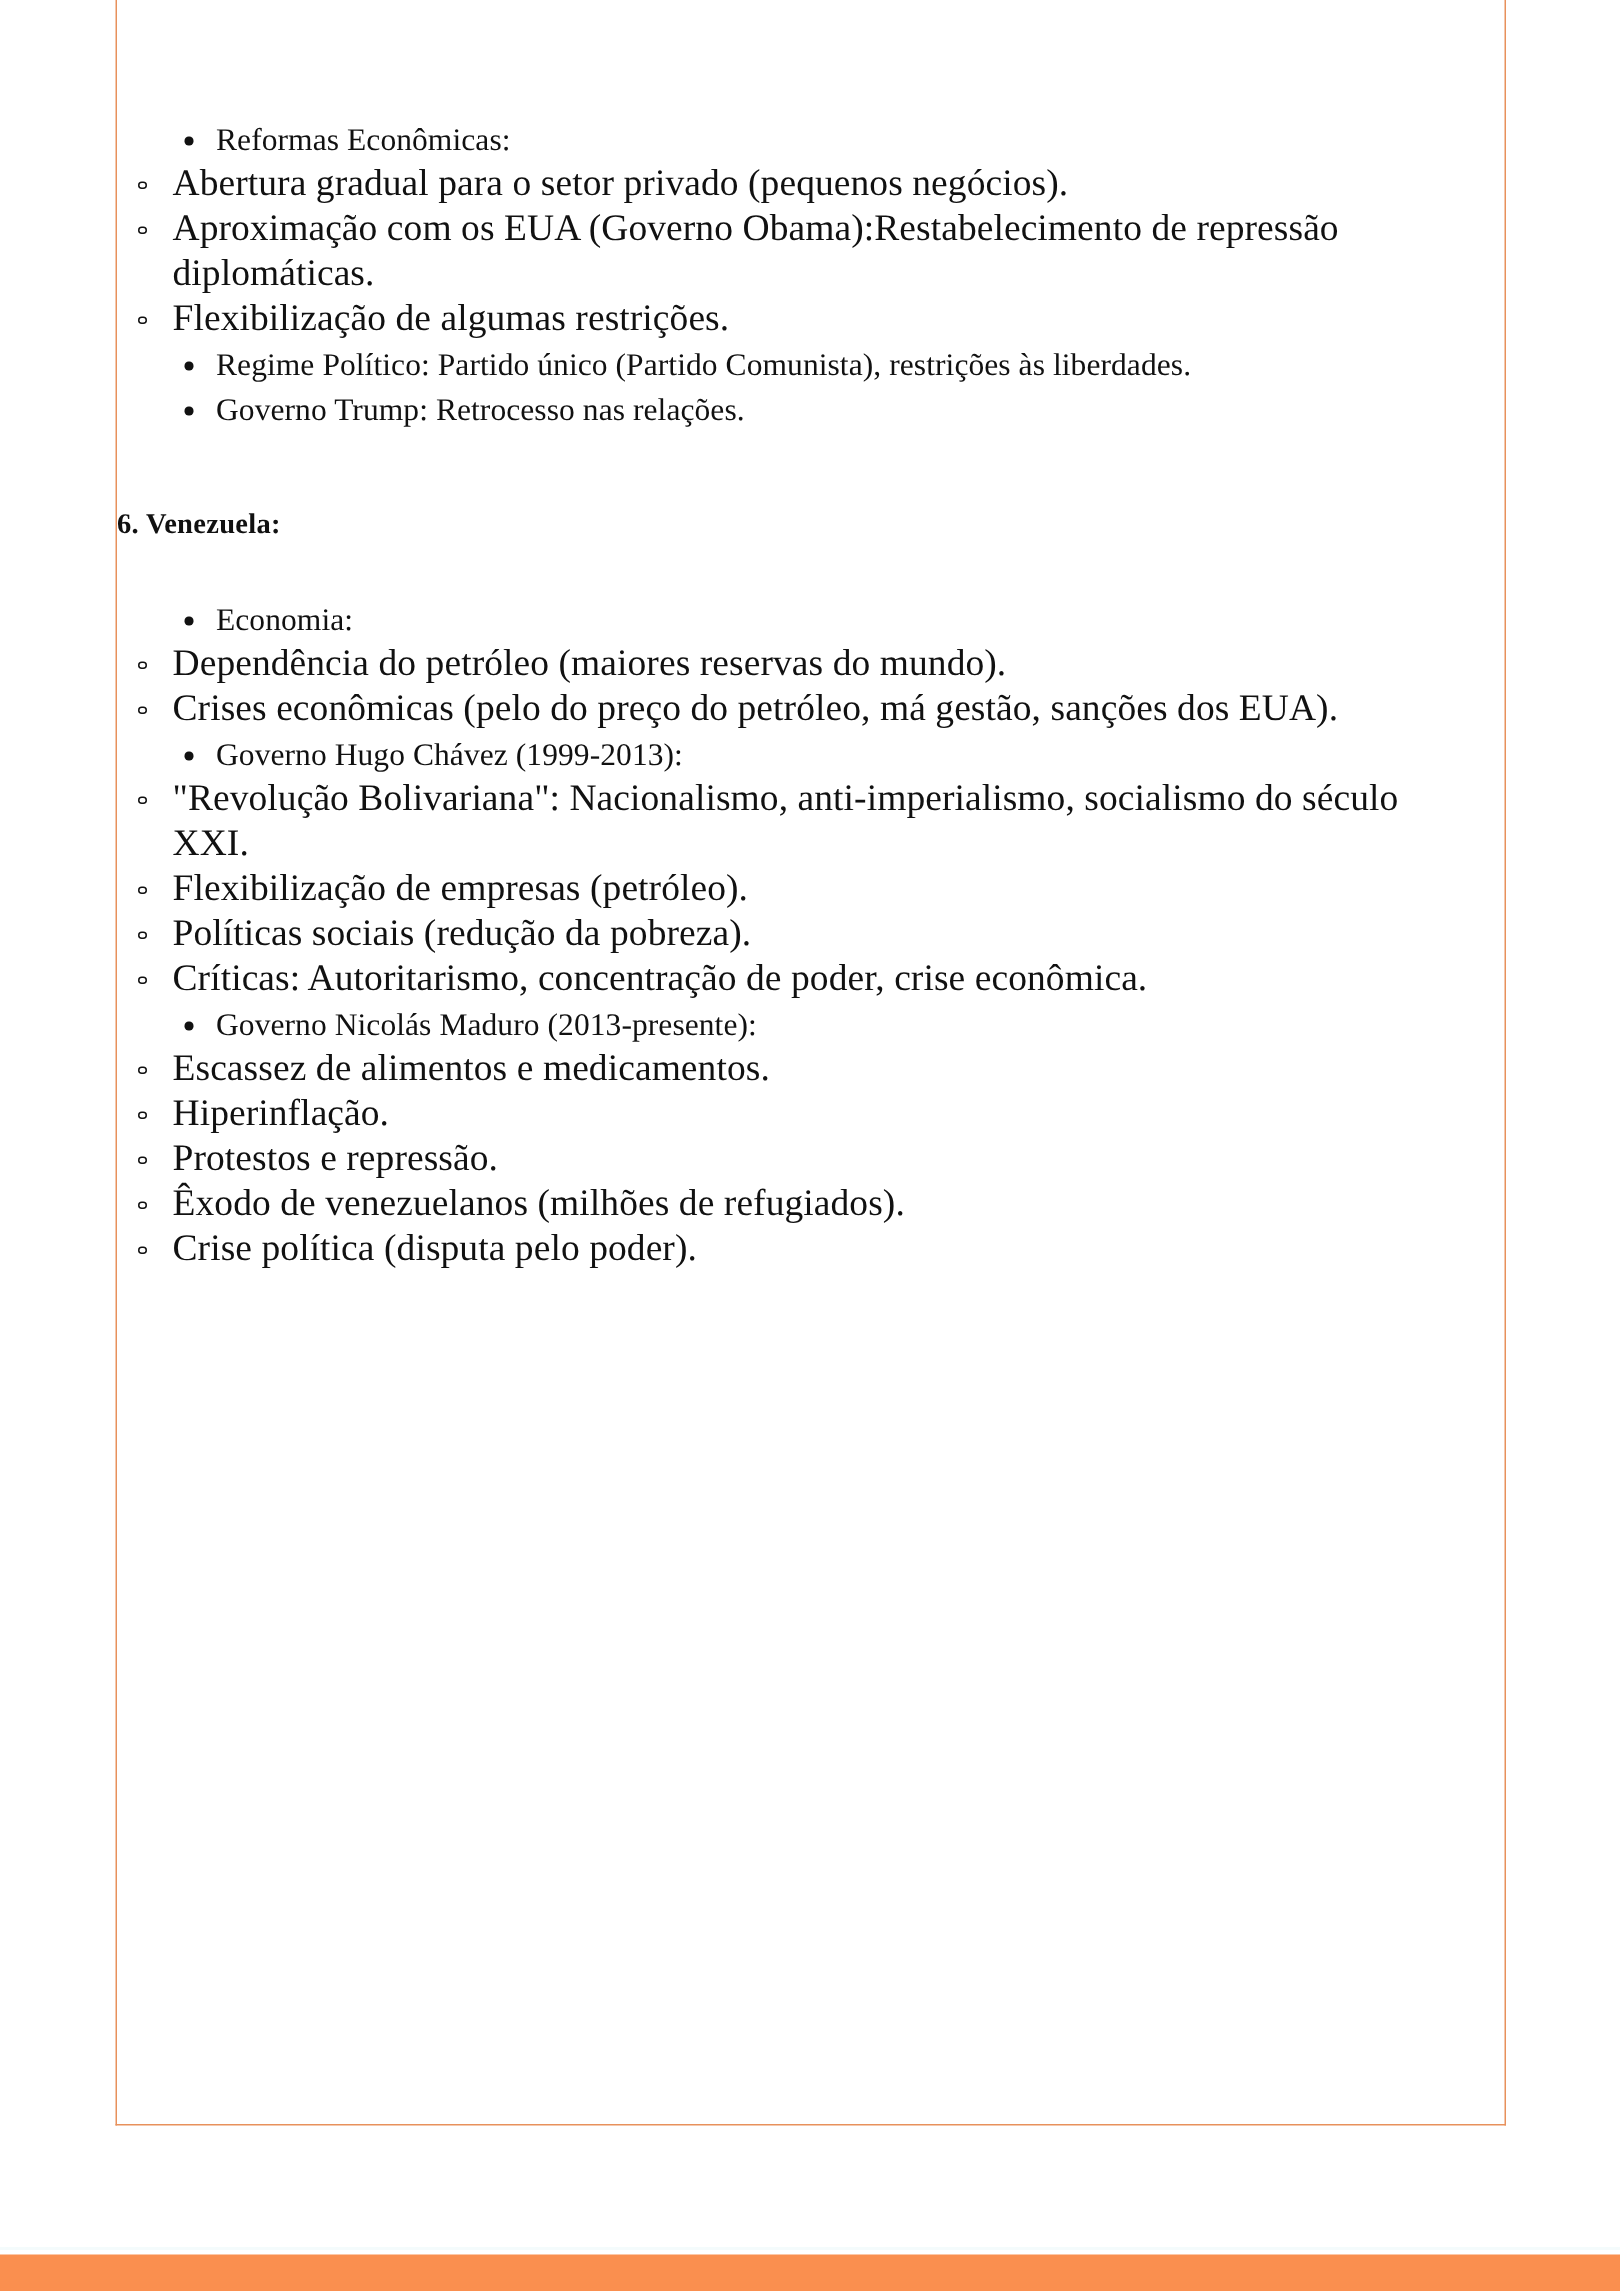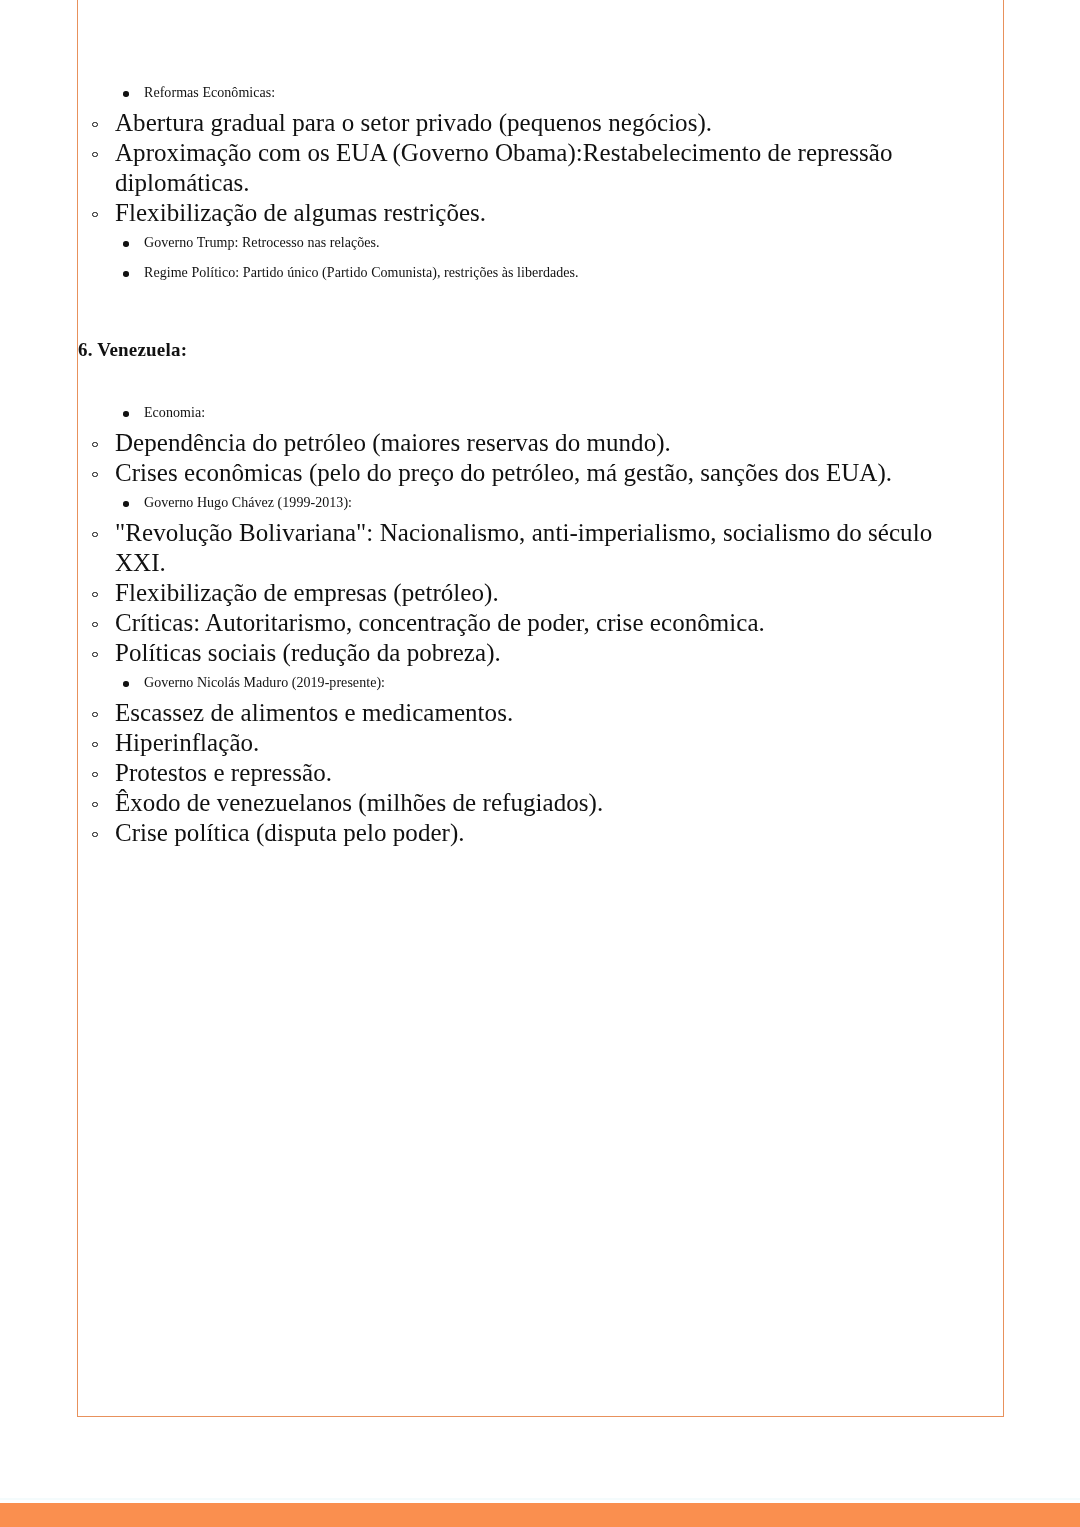--- a/index.html
+++ b/index.html
@@ -61,21 +61,21 @@
   ul.lvl1, ul.lvl2 {
     list-style: none;
     margin: 0;
     padding: 0;
   }
 
   
   li.b1 {
     position: relative;
     padding-left: 66px;      
-    font-size: 14px;
+    font-size: 21px;
     line-height: 30px;
     letter-spacing: 0.05px;
   }
   li.b1 > .mk {
     position: absolute;
     left: 45px;              
     top: 0;
     width: 8px;
     line-height: 30px;
     font-size: 21.5px;
@@ -162,26 +162,26 @@
           <span class="txt">Aproximação com os EUA (Governo Obama):Restabelecimento de repressão diplomáticas.</span>
         </li>
         <li class="b2">
           <span class="mk"><i></i></span>
           <span class="txt">Flexibilização de algumas restrições.</span>
         </li>
       </ul>
 
       <li class="b1">
         <span class="mk"><i></i></span>
+        <span class="txt">Regime Político: Partido único (Partido Comunista), restrições às liberdades.</span>
+      </li>
+
+      <li class="b1">
+        <span class="mk"><i></i></span>
         <span class="txt">Governo Trump: Retrocesso nas relações.</span>
-      </li>
-
-      <li class="b1">
-        <span class="mk"><i></i></span>
-        <span class="txt">Regime Político: Partido único (Partido Comunista), restrições às liberdades.</span>
       </li>
     </ul>
 
     <div class="gap-before-heading"></div>
     <h2 class="section-heading pad-left-heading">6. Venezuela:</h2>
     <div class="gap-after-heading"></div>
 
     <ul class="lvl1">
 
       <li class="b1">
@@ -207,31 +207,31 @@
         <li class="b2">
           <span class="mk"><i></i></span>
           <span class="txt">"Revolução Bolivariana": Nacionalismo, anti-imperialismo, socialismo do século XXI.</span>
         </li>
         <li class="b2">
           <span class="mk"><i></i></span>
           <span class="txt">Flexibilização de empresas (petróleo).</span>
         </li>
         <li class="b2">
           <span class="mk"><i></i></span>
+          <span class="txt">Políticas sociais (redução da pobreza).</span>
+        </li>
+        <li class="b2">
+          <span class="mk"><i></i></span>
           <span class="txt">Críticas: Autoritarismo, concentração de poder, crise econômica.</span>
         </li>
-        <li class="b2">
-          <span class="mk"><i></i></span>
-          <span class="txt">Políticas sociais (redução da pobreza).</span>
-        </li>
-      </ul>
-
-      <li class="b1">
-        <span class="mk"><i></i></span>
-        <span class="txt">Governo Nicolás Maduro (2019-presente):</span>
+      </ul>
+
+      <li class="b1">
+        <span class="mk"><i></i></span>
+        <span class="txt">Governo Nicolás Maduro (2013-presente):</span>
       </li>
       <ul class="lvl2">
         <li class="b2">
           <span class="mk"><i></i></span>
           <span class="txt">Escassez de alimentos e medicamentos.</span>
         </li>
         <li class="b2">
           <span class="mk"><i></i></span>
           <span class="txt">Hiperinflação.</span>
         </li>

